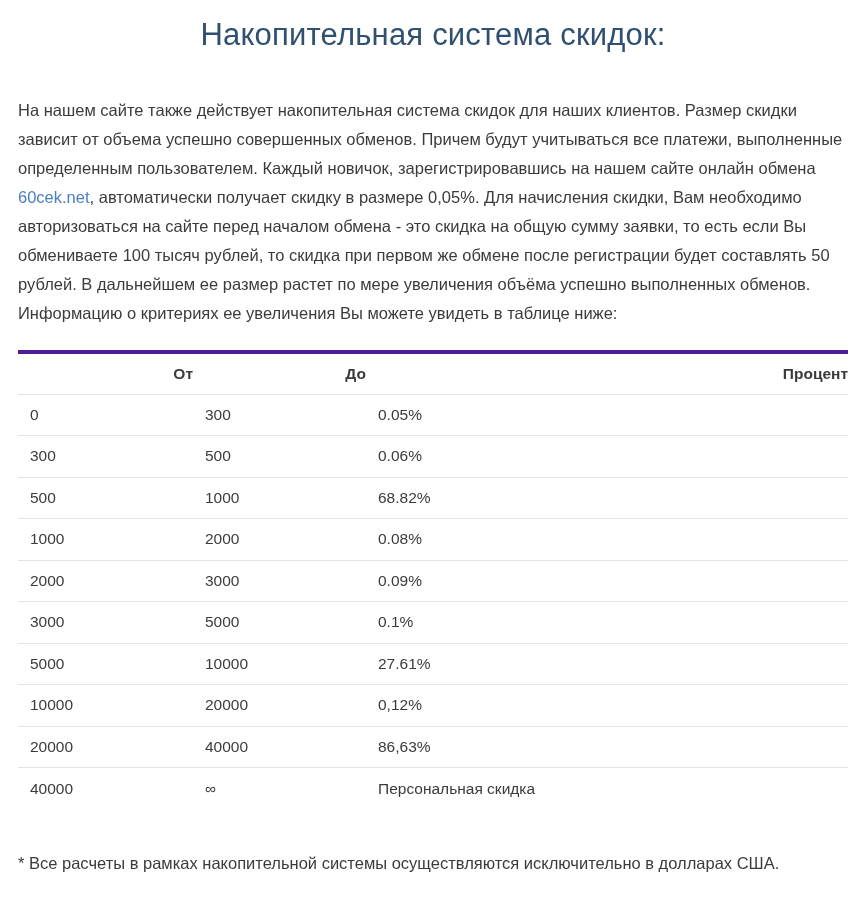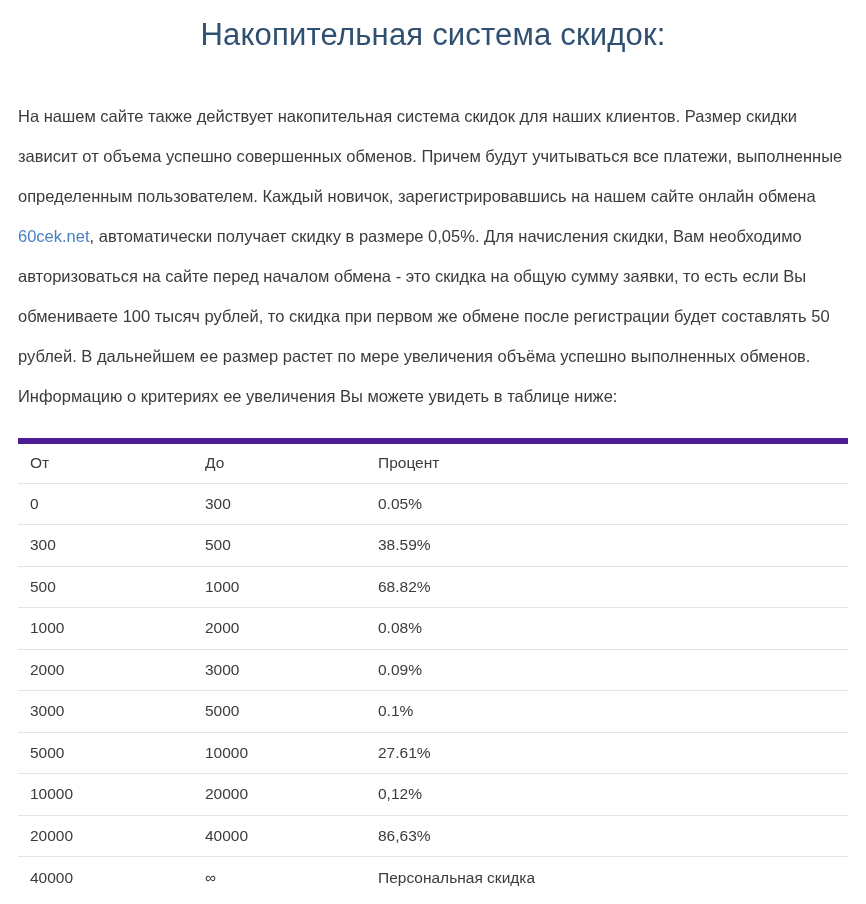--- a/index.html
+++ b/index.html
@@ -21,41 +21,41 @@
     margin-top: 17px;
     text-align: center;
     font-size: 31px;
     font-weight: 400;
     letter-spacing: 0.2px;
     color: #2f5070;
   }
   .intro {
     margin-top: 43px;
     font-size: 16.5px;
-    line-height: 40px;
+    line-height: 29px;
     color: #3b3b3b;
   }
   .intro a {
     color: #4a80c0;
     text-decoration: none;
     cursor: pointer;
   }
   table.discount-table {
     margin-top: 22px;
     width: 100%;
     border-collapse: collapse;
     font-size: 15.5px;
     color: #3b3b3b;
   }
   table.discount-table th {
-    text-align: left;
-    font-weight: 400;
+    text-align: right;
+    font-weight: 700;
     height: 42px;
     padding-left: 12px;
-    border-top: 6px solid #4c1d95;
+    border-top: 4px solid #4c1d95;
     border-bottom: 1px solid #e4e4e4;
     vertical-align: middle;
   }
   table.discount-table td {
     height: 41.5px;
     padding-left: 12px;
     border-bottom: 1px solid #e4e4e4;
     vertical-align: middle;
   }
   table.discount-table tbody tr:last-child td {
@@ -90,21 +90,21 @@
     </thead>
     <tbody>
         <tr>
           <td>0</td>
           <td>300</td>
           <td>0.05%</td>
         </tr>
         <tr>
           <td>300</td>
           <td>500</td>
-          <td>38.59%</td>
+          <td>0.06%</td>
         </tr>
         <tr>
           <td>500</td>
           <td>1000</td>
           <td>68.82%</td>
         </tr>
         <tr>
           <td>1000</td>
           <td>2000</td>
           <td>0.08%</td>
@@ -135,14 +135,15 @@
           <td>86,63%</td>
         </tr>
         <tr>
           <td>40000</td>
           <td>∞</td>
           <td>Персональная скидка</td>
         </tr>
       </tbody>
   </table>
 
+  <p class="footnote">* Все расчеты в рамках накопительной системы осуществляются исключительно в долларах США.</p>
 
 </div>
 
 </body></html>

